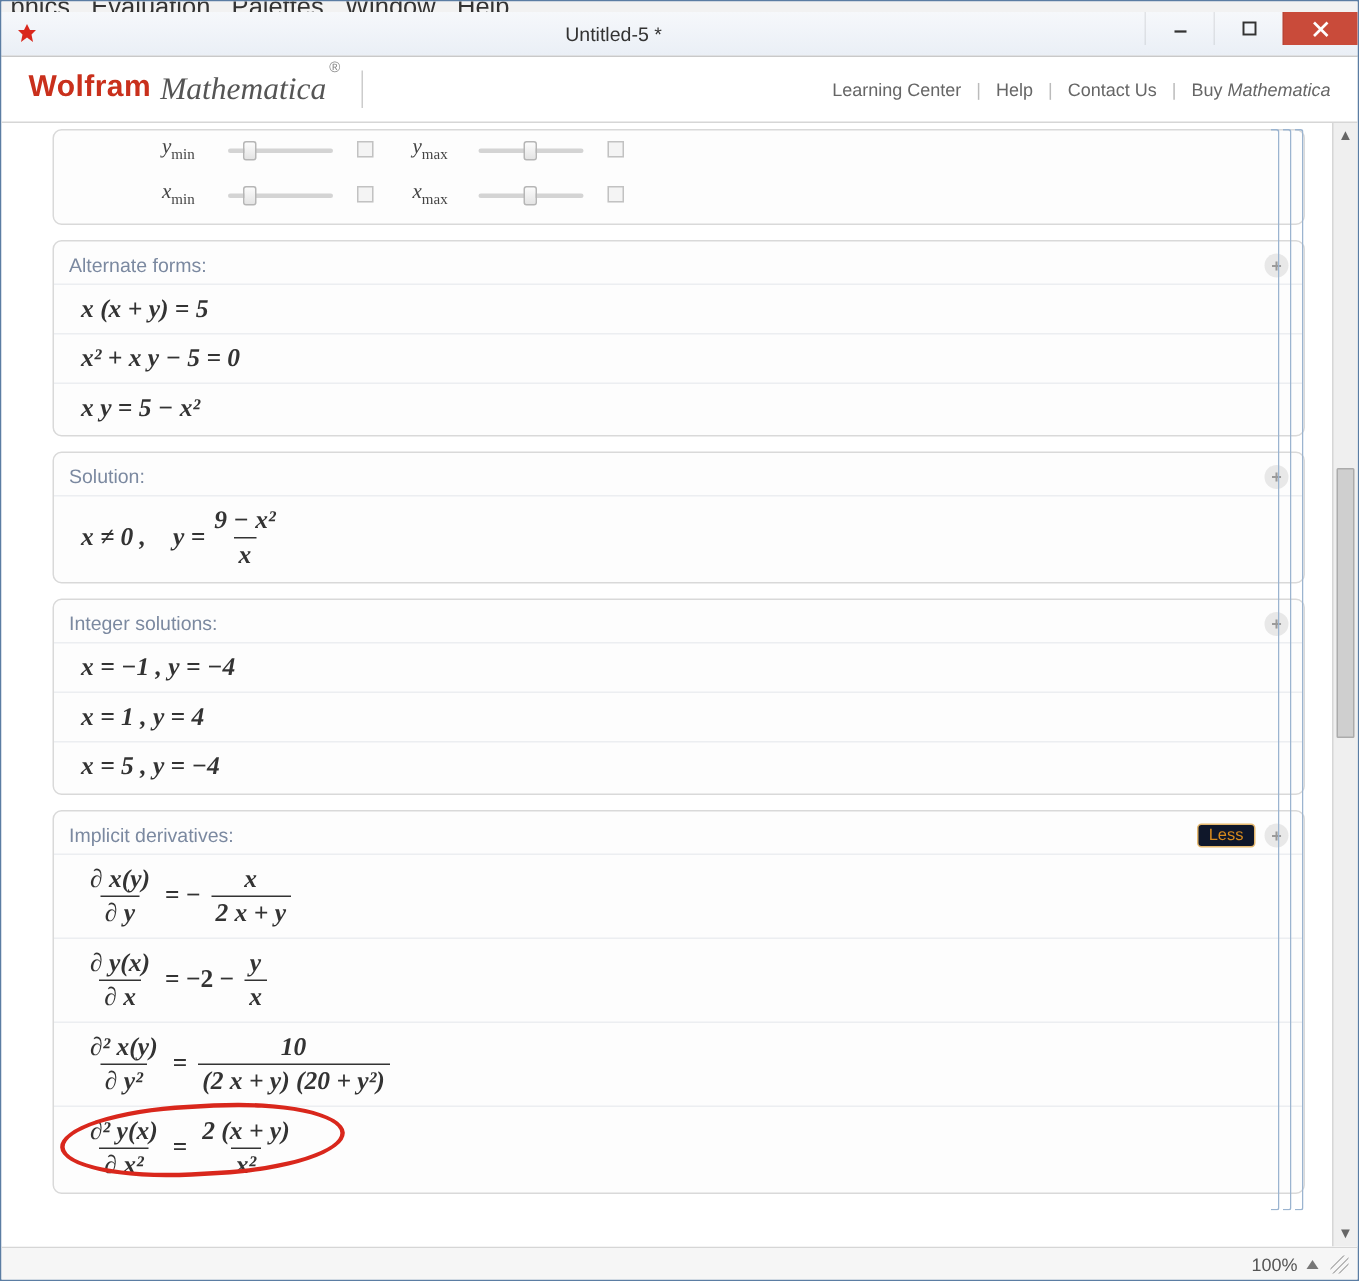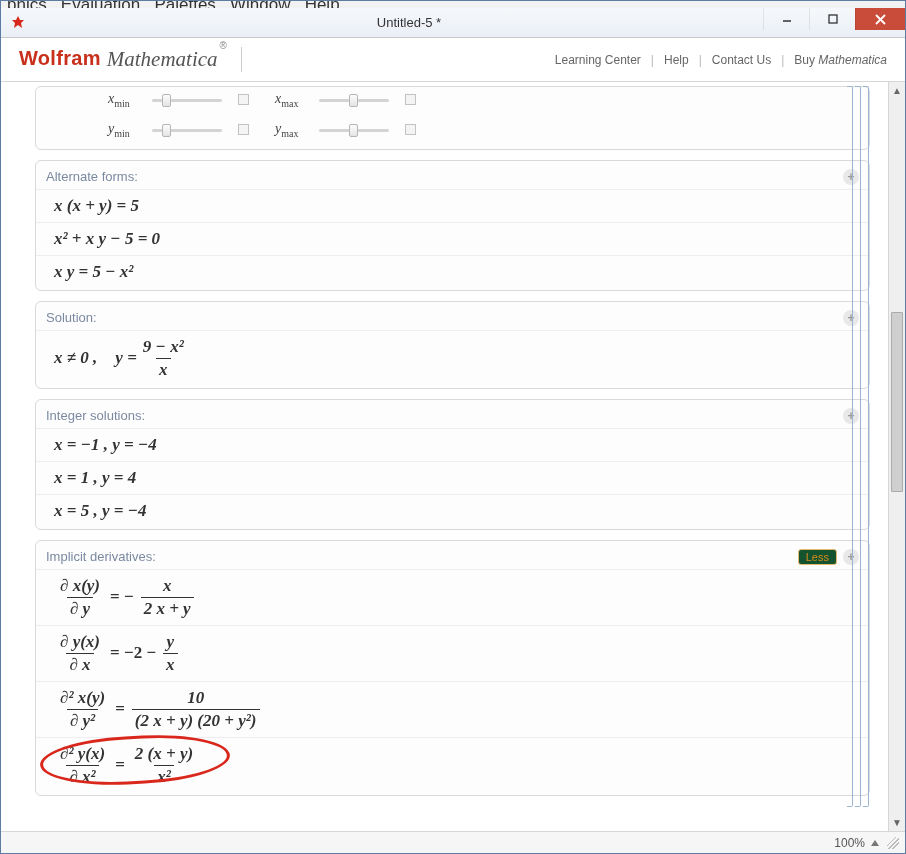--- a/index.html
+++ b/index.html
@@ -150,21 +150,21 @@
   }
   .pod-corner {
     margin-left: auto;
     display: flex;
     align-items: center;
     gap: 6px;
   }
   .less-btn {
     border: 1px solid #e6b96f;
     color: #d78a1d;
-    background: #14532d;
+    background: #0f172a;
     border-radius: 3px;
     font-size: 11px;
     padding: 1px 7px;
     cursor: pointer;
   }
   .plus-icon {
     width: 16px; height: 16px;
     border-radius: 8px;
     background: #e8e8e8;
     color: #9a9a9a;
@@ -343,47 +343,47 @@
       <span class="sep">|</span>
       <a><span>Buy </span><span class="ital">Mathematica</span></a>
     </div>
   </div>
 
   <div class="content-wrap">
     <div class="content">
 
       <div class="pod" style="padding-top:0;">
         <div class="slider-row">
+          <span class="slab"><span>y</span><sub>min</sub></span>
+          <span class="slider">
+              <span class="track"></span>
+              <span class="thumb left"></span>
+            </span>
+          <span class="tiny-btn"></span>
+          <span class="slab" style="margin-left:20px;"><span>y</span><sub>max</sub></span>
+          <span class="slider">
+              <span class="track"></span>
+              <span class="thumb mid"></span>
+            </span>
+          <span class="tiny-btn"></span>
+        </div>
+        <div class="slider-row">
           <span class="slab"><span>x</span><sub>min</sub></span>
           <span class="slider">
               <span class="track"></span>
               <span class="thumb left"></span>
             </span>
           <span class="tiny-btn"></span>
           <span class="slab" style="margin-left:20px;"><span>x</span><sub>max</sub></span>
           <span class="slider">
               <span class="track"></span>
               <span class="thumb mid"></span>
             </span>
           <span class="tiny-btn"></span>
         </div>
-        <div class="slider-row">
-          <span class="slab"><span>y</span><sub>min</sub></span>
-          <span class="slider">
-              <span class="track"></span>
-              <span class="thumb left"></span>
-            </span>
-          <span class="tiny-btn"></span>
-          <span class="slab" style="margin-left:20px;"><span>y</span><sub>max</sub></span>
-          <span class="slider">
-              <span class="track"></span>
-              <span class="thumb mid"></span>
-            </span>
-          <span class="tiny-btn"></span>
-        </div>
       </div>
 
       <div class="pod">
         <div class="pod-head">
           <span class="pod-title">Alternate forms:</span>
           <div class="pod-corner">
               <span class="plus-icon">+</span>
             </div>
         </div>
         <div class="pod-row">x (x + y) = 5</div>

